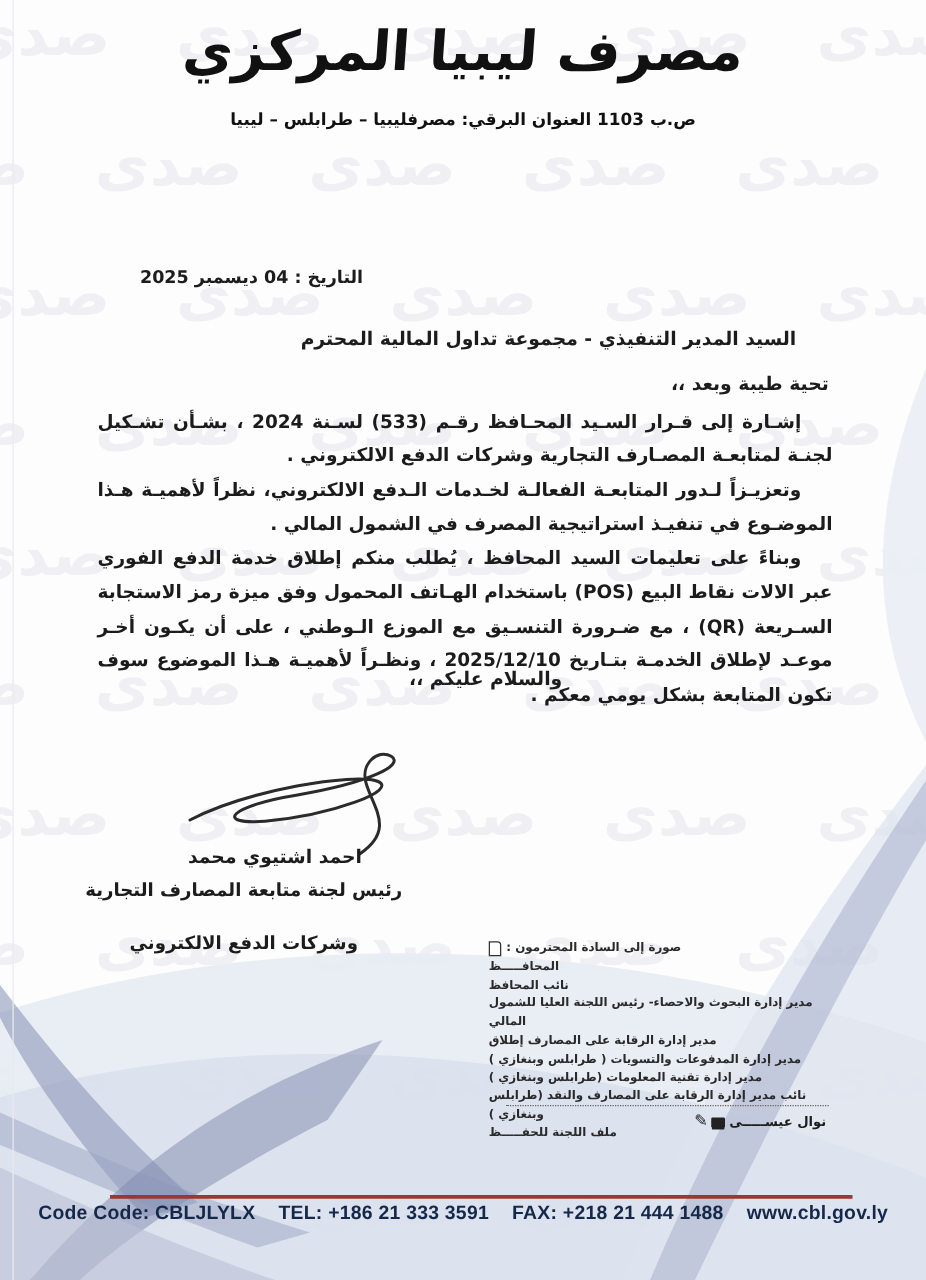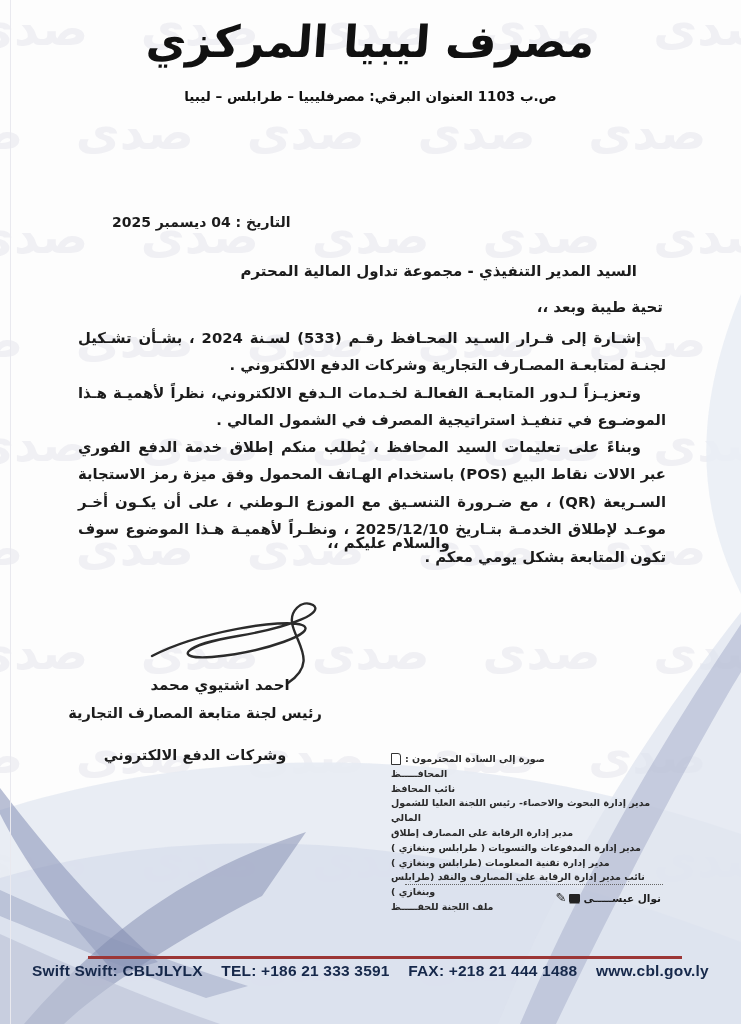--- a/index.html
+++ b/index.html
@@ -117,19 +117,19 @@
   <div class="abs dots"></div>
 
   <div class="abs typist rtl">
     <span>نوال عيســـــى</span>
     <span class="laptop-icon"></span>
     <span class="pencil-icon">✎</span>
   </div>
 
   <div class="abs redline"></div>
   <div class="abs footer">
-    <span>Swift Swift: CBLJLYLX</span>
+    <span>Code Code: CBLJLYLX</span>
     <span>TEL: +186 21 333 3591</span>
     <span>FAX: +218 21 444 1488</span>
     <span>www.cbl.gov.ly</span>
   </div>
 
 </div>
 
 </body></html>

